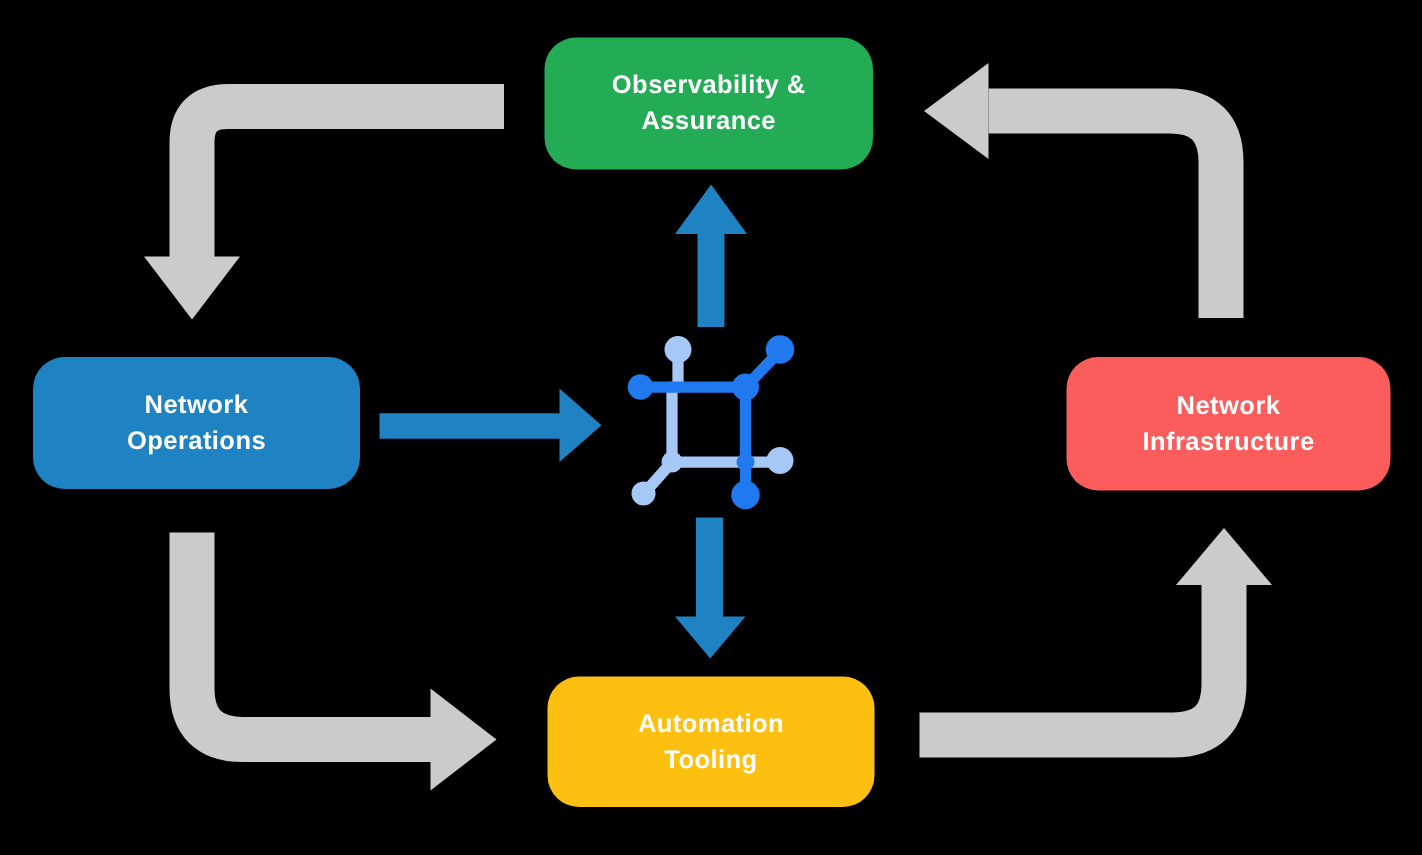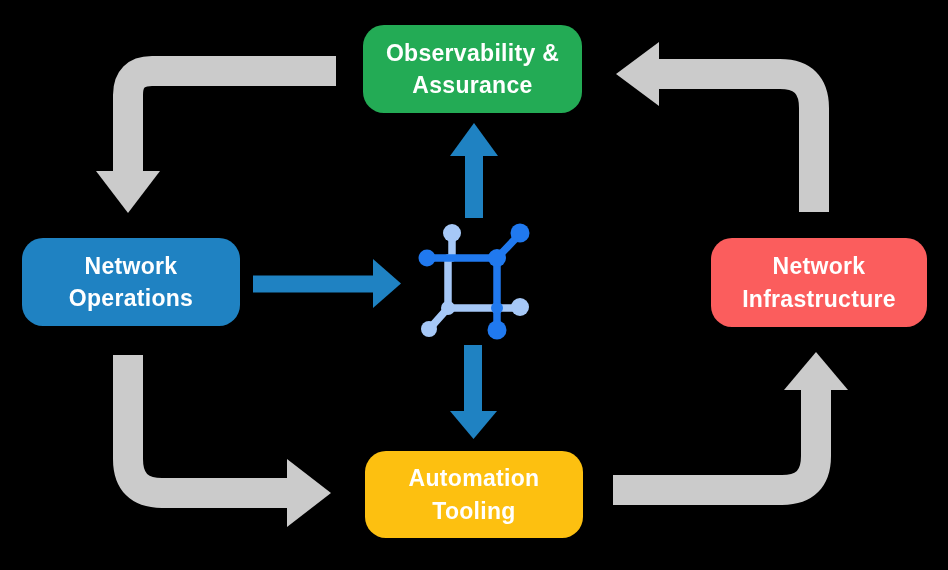--- a/index.html
+++ b/index.html
@@ -12,21 +12,21 @@
   .stage{position:absolute;left:0;top:0;width:948px;height:570px;}
   .arrows-layer{position:absolute;left:0;top:0;width:948px;height:570px;}
   .node{
     position:absolute;
     border-radius:21px;
     display:flex;align-items:center;justify-content:center;
     text-align:center;
   }
   .node-label{
     color:var(--text,#fff);
-    font-size:23px;
+    font-size:17px;
     font-weight:700;
     letter-spacing:.3px;
     line-height:1.4;
     white-space:pre-line;
   }
   .node-top{left:363px;top:25px;width:219px;height:88px;}
   .node-left{left:22px;top:238px;width:218px;height:88px;}
   .node-right{left:711px;top:238px;width:216px;height:89px;}
   .node-bottom{left:365px;top:451px;width:218px;height:87px;}
 

